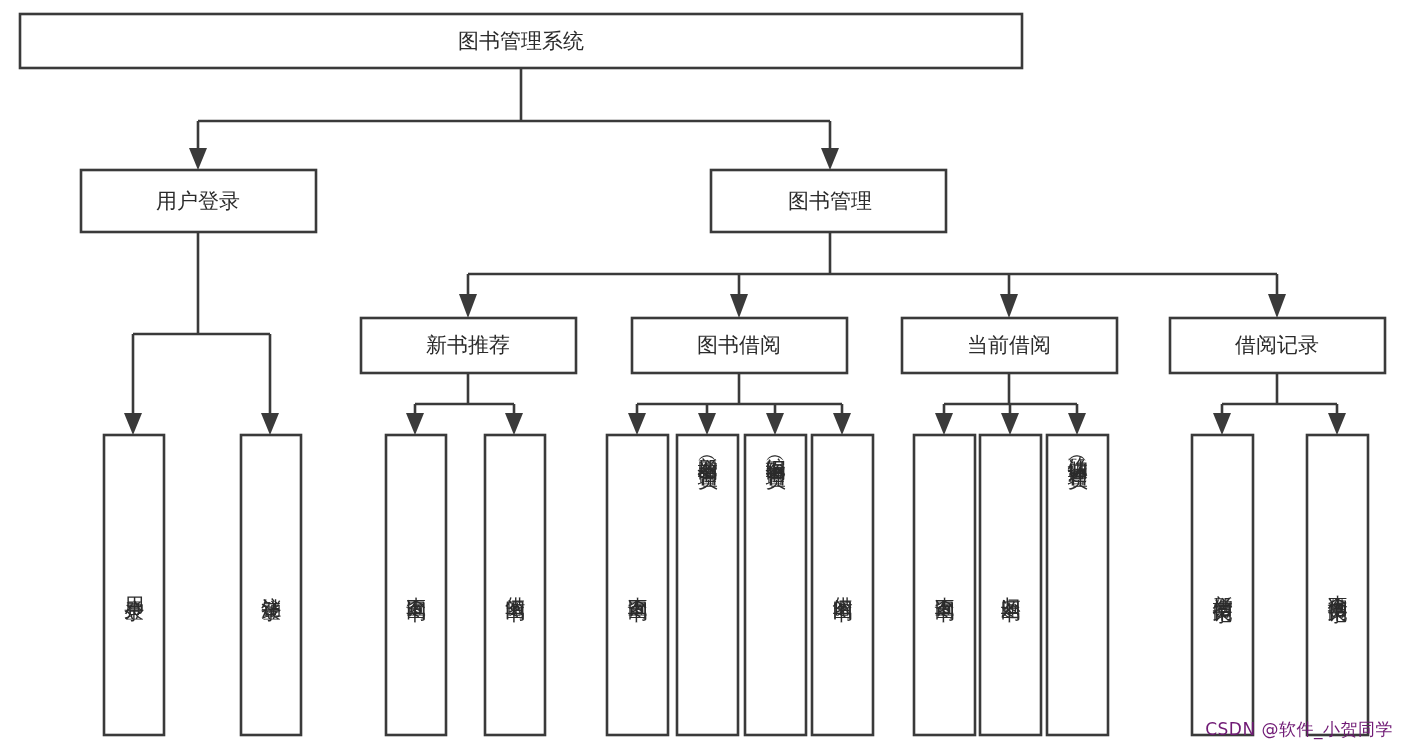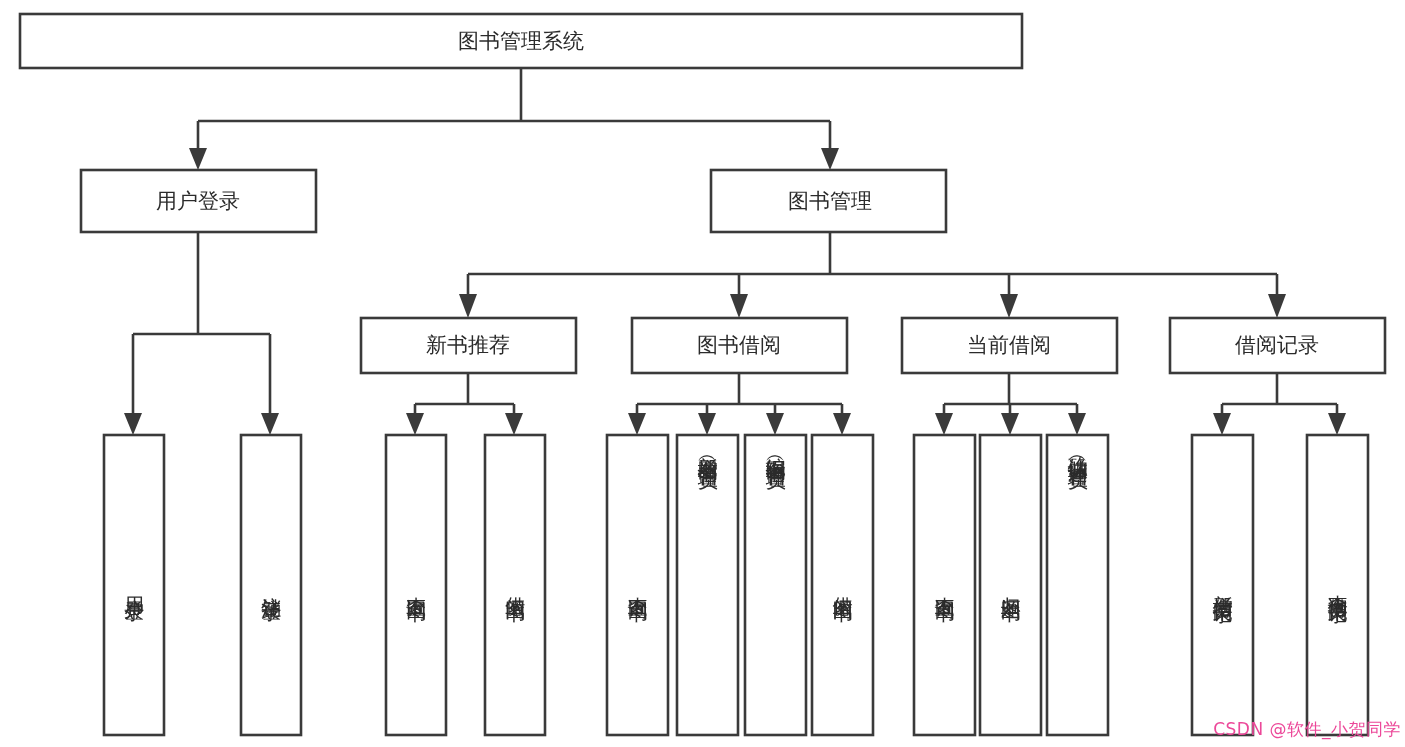--- a/index.html
+++ b/index.html
@@ -61,25 +61,25 @@
     font-family: "DejaVu Sans", "Liberation Sans", sans-serif;
     font-size: 20px;
     line-height: 1.08;
     color: #2b2b2b;
     letter-spacing: 2px;
     white-space: nowrap;
     text-align: center;
   }
   .watermark {
     position: absolute;
-    right: 4px;
+    right: 12px;
     bottom: 6px;
     font-family: "DejaVu Sans", "Liberation Sans", sans-serif;
     font-size: 17px;
-    color: #ec4899;
+    color: #701a75;
     white-space: nowrap;
     letter-spacing: 0.5px;
   }
 </style>
 </head>
 <body>
 
 <div id="diagram-root">
 
   <svg id="tree-svg" viewBox="0 0 1405 747">

